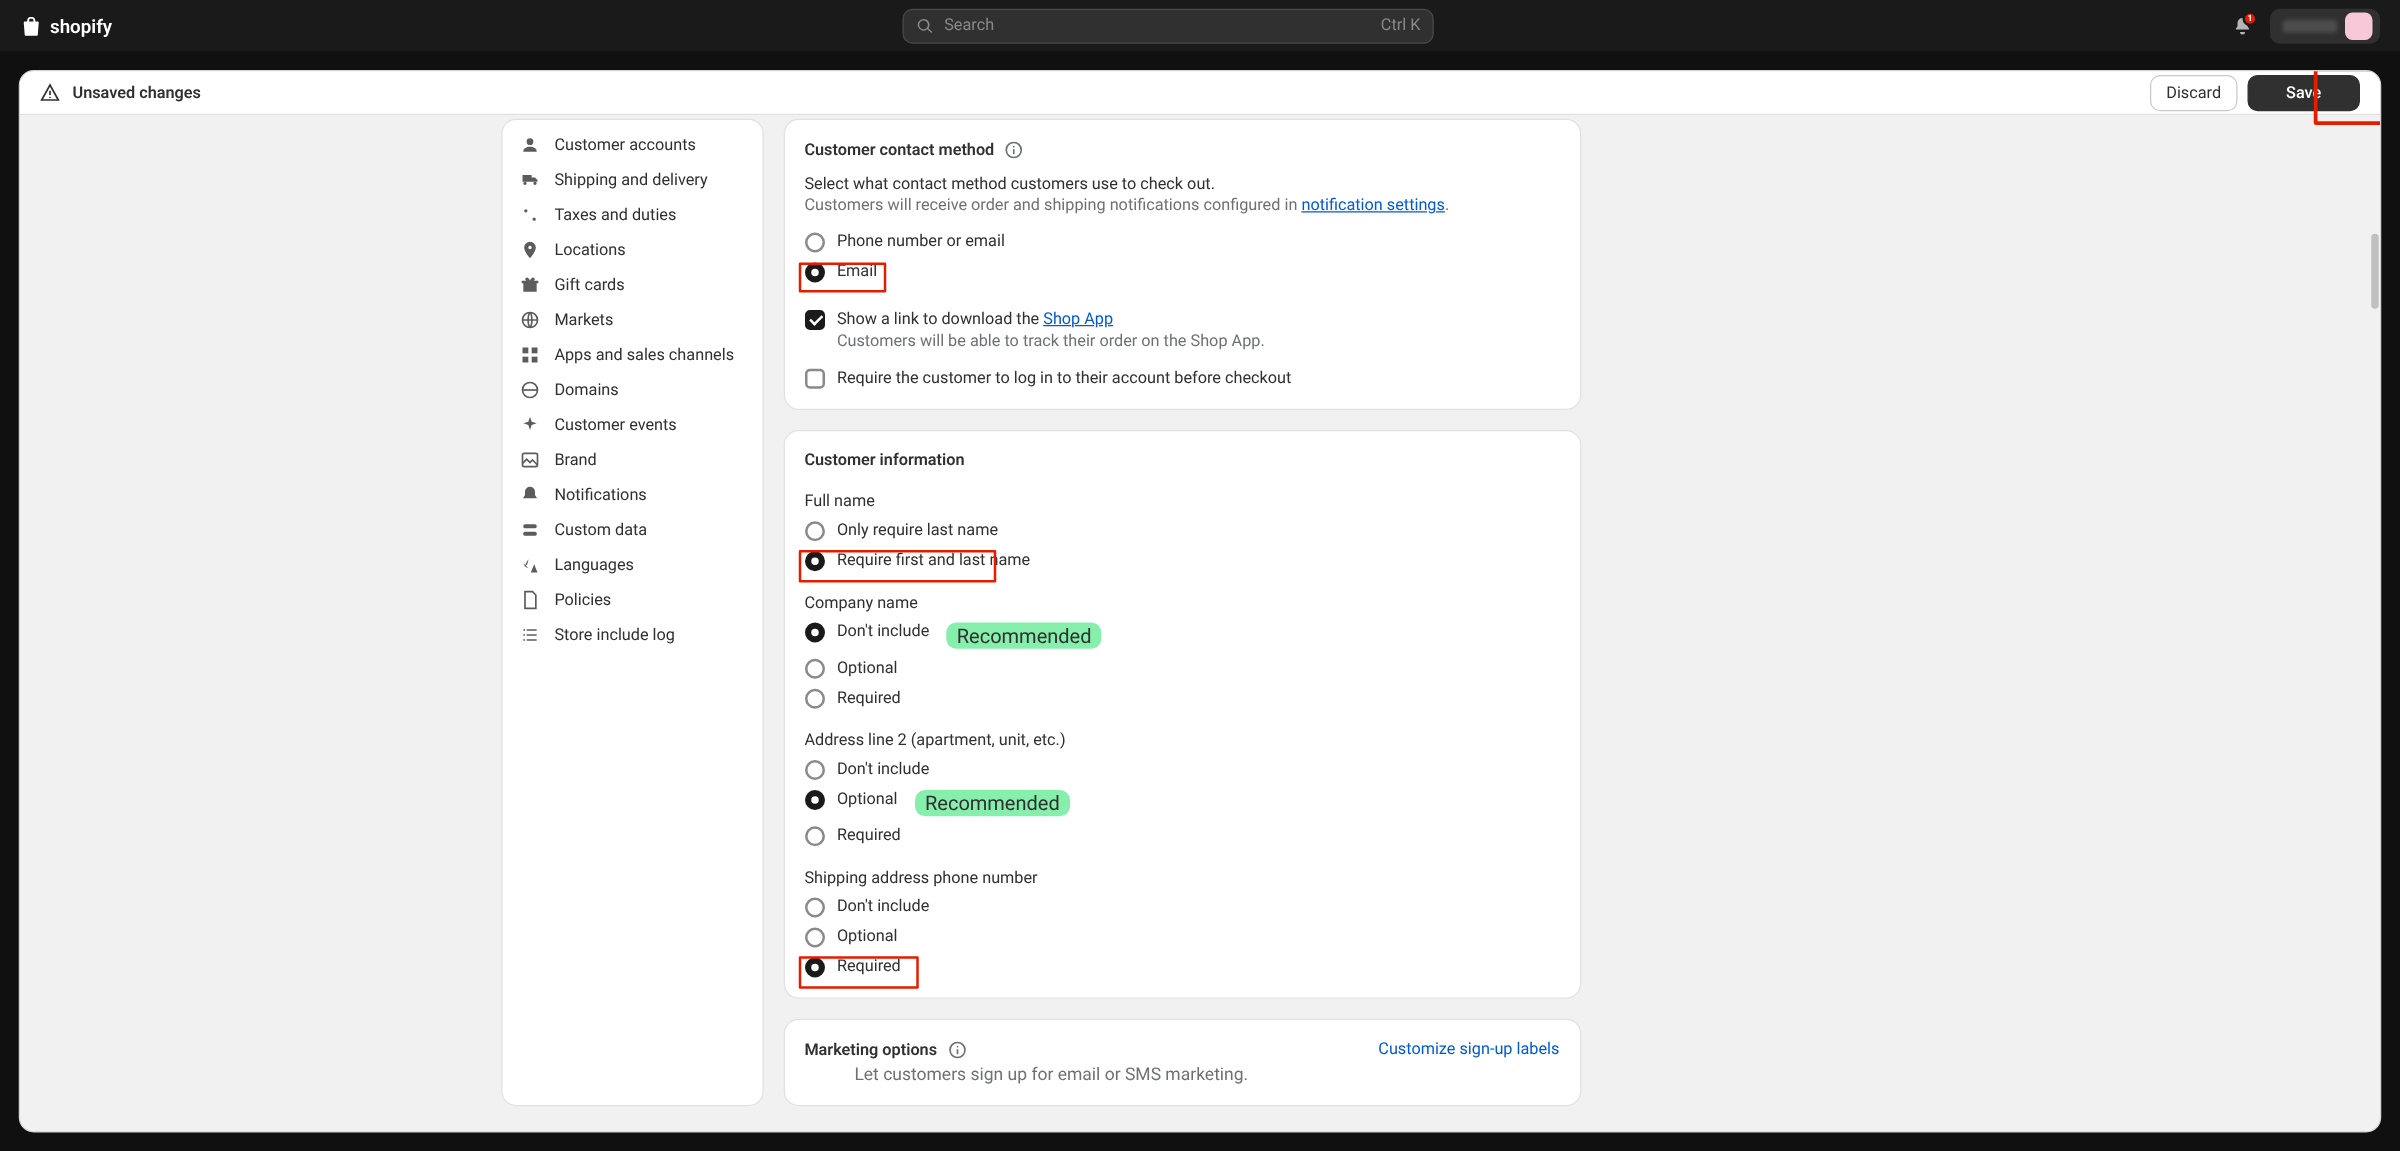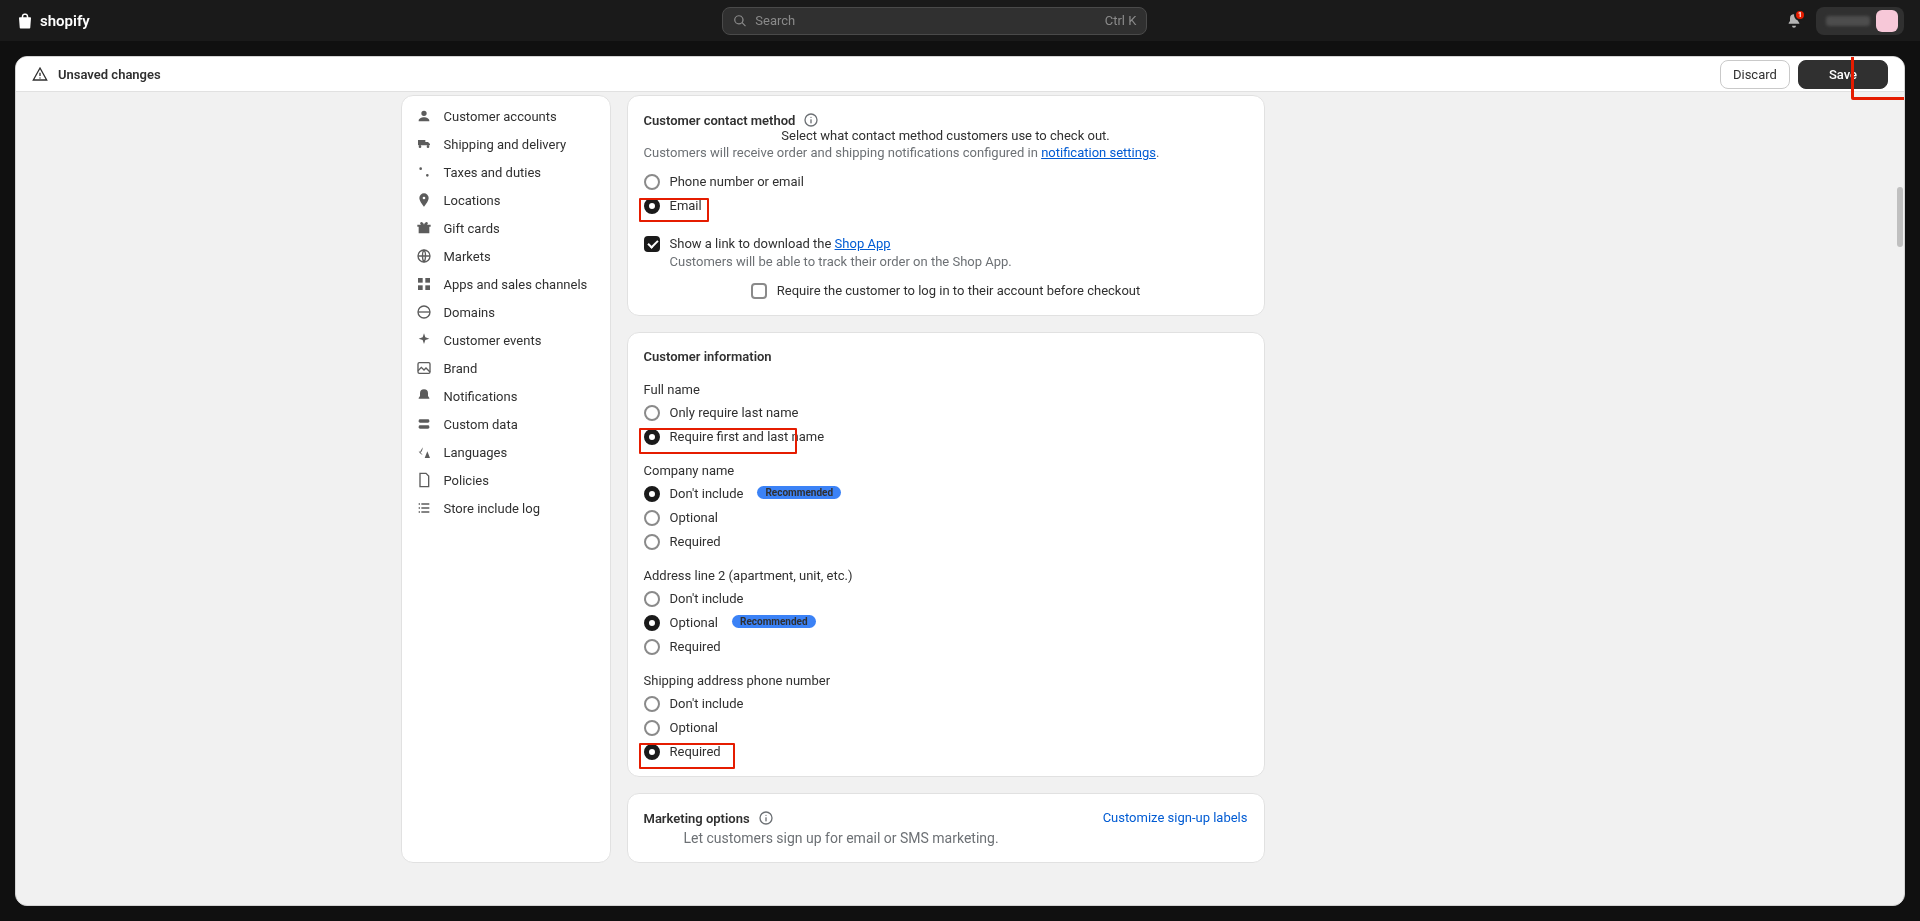--- a/index.html
+++ b/index.html
@@ -41,35 +41,35 @@
 
 .sidebar { width:210px; background:#fff; border:1px solid #e1e1e1; border-radius:12px; padding:6px 0 27px 0; margin-top:3px; }
 .side-item { display:flex; align-items:center; gap:12px; padding:6px 14px; font-size:13px; color:#303030; cursor:pointer; }
 .side-item svg { width:16px; height:16px; fill:#5c5c5c; }
 
 .main { width:638px; display:flex; flex-direction:column; gap:16px; margin-top:3px;}
 
 .panel { background:#fff; border:1px solid #e1e1e1; border-radius:12px; padding:16px; }
 .panel h3 { font-size:13px; font-weight:600; color:#303030; display:flex; align-items:center; gap:8px; }
 .panel .subtle { font-size:14px; color:#6d7175;padding-left:40px; }
-.panel .desc { font-size:13px; color:#303030; text-align:center;}
+.panel .desc { font-size:13px; color:#303030; margin-top:12px;}
 .panel .helper { font-size:13px; color:#6d7175; margin-top:2px;}
 .link { color:#005bd3; text-decoration:underline; cursor:pointer;}
 
 .radio-row, .check-row { display:flex; align-items:flex-start; gap:10px; font-size:13px; color:#303030; margin-top:8px; position:relative;}
 .radio { appearance:none; width:16px; height:16px; border:2px solid #8a8a8a; border-radius:50%; position:relative; cursor:pointer; flex-shrink:0;}
 .radio.checked { border:5px solid #1a1a1a; }
 .checkbox { appearance:none; width:16px; height:16px; border:2px solid #8a8a8a; border-radius:4px; cursor:pointer; position:relative; flex-shrink:0;}
 .checkbox.checked { background:#1a1a1a; border-color:#1a1a1a;}
 .checkbox.checked::after { content:""; position:absolute; left:4px; top:0px; width:4px; height:8px; border:solid #fff; border-width:0 2px 2px 0; transform:rotate(45deg);}
 .sublabel { font-size:13px; color:#6d7175; margin-left:26px; margin-top:2px;}
 
 .group-label { font-size:13px; color:#303030; margin-top:18px;}
 
-.badge { background:#3b82f6; color:#303030; font-size:10px; padding:1px 8px; border-radius:8px; margin-left:4px;font-weight:bold;}
+.badge { background:#86efac; color:#303030; font-size:16px; padding:1px 8px; border-radius:8px; margin-left:4px;}
 
 .red-box { position:absolute; border:2px solid #e51c00; pointer-events:none; border-radius:1px;}
 
 .info-icon { width:16px; height:16px; }
 .marketing-head { display:flex; align-items:flex-start; }
 .marketing-head .right-link { margin-left:auto; color:#005bd3; font-size:13px; cursor:pointer; }
 
 
 .scroll-stub { position:absolute; right:1px; top:95px; width:6px; height:60px; background:#c0c0c0; border-radius:3px; }
 
@@ -260,21 +260,21 @@
             </div>
             <div class="red-box" style="left:-5px; top:0px; width:70px; height:24px;"></div>
           </div>
 
           <div class="check-row" style="margin-top:22px;text-align:right;">
             <span class="checkbox checked"></span>
             <span><span>Show a link to download the </span><a class="link">Shop App</a></span>
           </div>
           <div class="sublabel">Customers will be able to track their order on the Shop App.</div>
 
-          <div class="check-row" style="margin-top:14px;justify-content:center;">
+          <div class="check-row" style="margin-top:14px;">
             <span class="checkbox"></span>
             <span>Require the customer to log in to their account before checkout</span>
           </div>
         </div>
 
         <div class="panel">
           <h3>
                 <span>Customer information</span>
               </h3>
 

